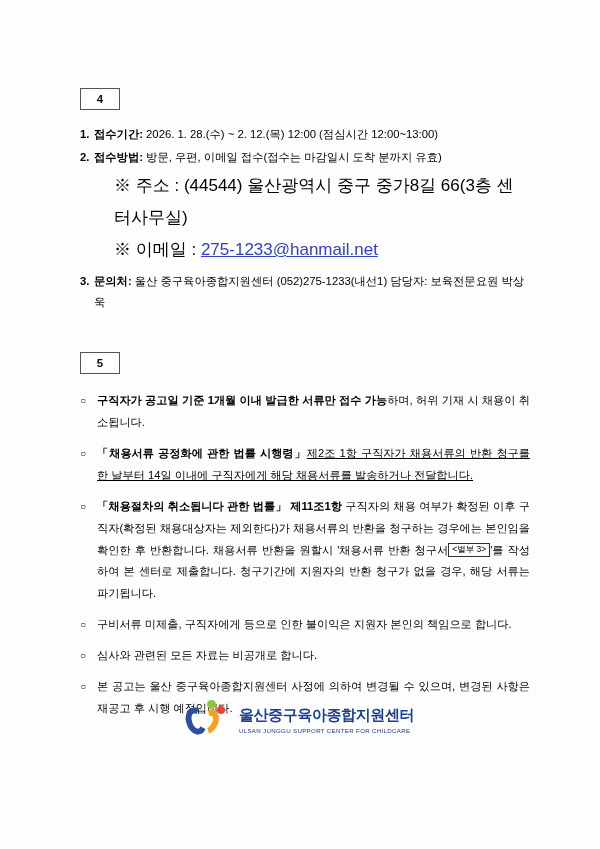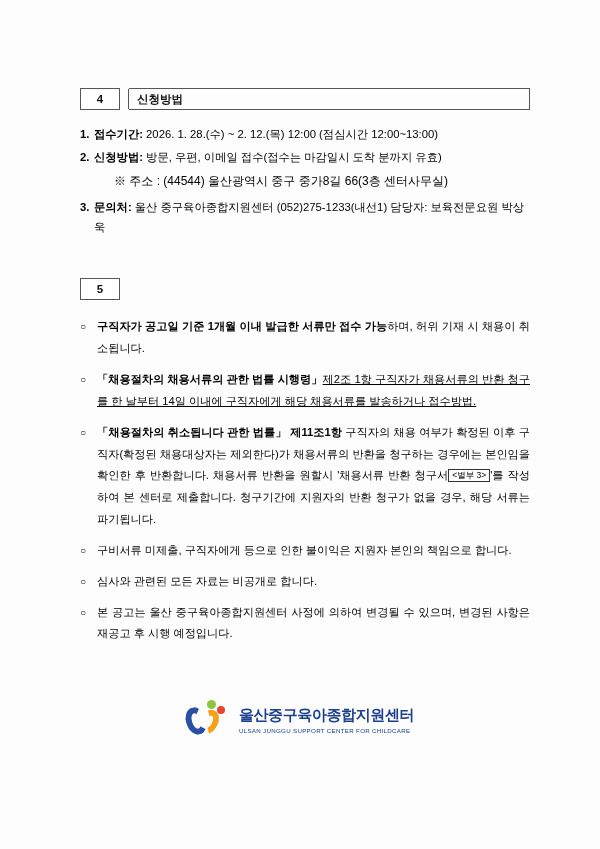--- a/index.html
+++ b/index.html
@@ -84,21 +84,21 @@
     font-weight: bold;
   }
   .num-item .body {
     flex: 1;
   }
   .b {
     font-weight: bold;
     text-align: right;
   }
   .sub-line {
-    font-size: 12px;
+    font-size: 17px;
     line-height: 1.9;
     margin-left: 34px;
   }
   .mail {
     color: #2f42c8;
     text-decoration: underline;
   }
 
   
   .sec5 {
@@ -207,39 +207,41 @@
   }
 </style>
 </head>
 <body>
 
 <div class="page">
   <div class="content">
 
     <div class="section-head">
       <div class="section-num">4</div>
-      <div class="section-title-box">신청방법</div>
     </div>
 
     <div class="num-item">
       <div class="marker">1.</div>
       <div class="body">
         <span class="b">접수기간:</span><span> 2026. 1. 28.(수) ~ 2. 12.(목) 12:00 (점심시간 12:00~13:00)</span>
       </div>
     </div>
 
     <div class="num-item">
       <div class="marker">2.</div>
       <div class="body">
-        <span class="b">신청방법:</span><span> 방문, 우편, 이메일 접수(접수는 마감일시 도착 분까지 유효)</span>
+        <span class="b">접수방법:</span><span> 방문, 우편, 이메일 접수(접수는 마감일시 도착 분까지 유효)</span>
       </div>
     </div>
 
     <div class="sub-line">※ 주소 : (44544) 울산광역시 중구 중가8길 66(3층 센터사무실)</div>
 
+    <div class="sub-line">
+      <span>※ 이메일 : </span><a class="mail" href="#">275-1233@hanmail.net</a>
+    </div>
 
     <div class="num-item" style="margin-top:4px;">
       <div class="marker">3.</div>
       <div class="body">
         <span class="b">문의처:</span><span> 울산 중구육아종합지원센터 (052)275-1233(내선1) 담당자: 보육전문요원 박상욱</span>
       </div>
     </div>
 
     <div class="sec5">
       <div class="section-head">
@@ -248,21 +250,21 @@
 
       <div class="bullets">
 
         <div class="bullet">
           <div class="circle">○</div>
           <div class="btext"><span class="b">구직자가 공고일 기준 1개월 이내 발급한 서류만 접수 가능</span><span>하며, 허위 기재 시 채용이 취소됩니다.</span></div>
         </div>
 
         <div class="bullet">
           <div class="circle">○</div>
-          <div class="btext"><span class="b">「채용절차의 채용서류의 관한 법률 시행령」</span><span class="u">제2조 1항 구직자가 채용서류의 반환 청구를 한 날부터 14일 이내에 구직자에게 해당 채용서류를 발송하거나 접수방법.</span></div>
+          <div class="btext"><span class="b">「채용서류 공정화에 관한 법률 시행령」</span><span class="u">제2조 1항 구직자가 채용서류의 반환 청구를 한 날부터 14일 이내에 구직자에게 해당 채용서류를 발송하거나 전달합니다.</span></div>
         </div>
 
         <div class="bullet">
           <div class="circle">○</div>
           <div class="btext"><span class="b">「채용절차의 취소됩니다 관한 법률」</span><span class="b"> 제11조1항</span><span>  구직자의 채용 여부가 확정된 이후 구직자(확정된 채용대상자는 제외한다)가 채용서류의 반환을 청구하는 경우에는 본인임을 확인한 후 반환합니다. 채용서류 반환을 원할시 '채용서류 반환 청구서</span><span class="formbox">&lt;별부 3&gt;</span><span>'를 작성하여 본 센터로 제출합니다. 청구기간에 지원자의 반환 청구가 없을 경우, 해당 서류는 파기됩니다.</span></div>
         </div>
 
         <div class="bullet">
           <div class="circle">○</div>
           <div class="btext">구비서류 미제출, 구직자에게 등으로 인한 불이익은 지원자 본인의 책임으로 합니다.</div>

